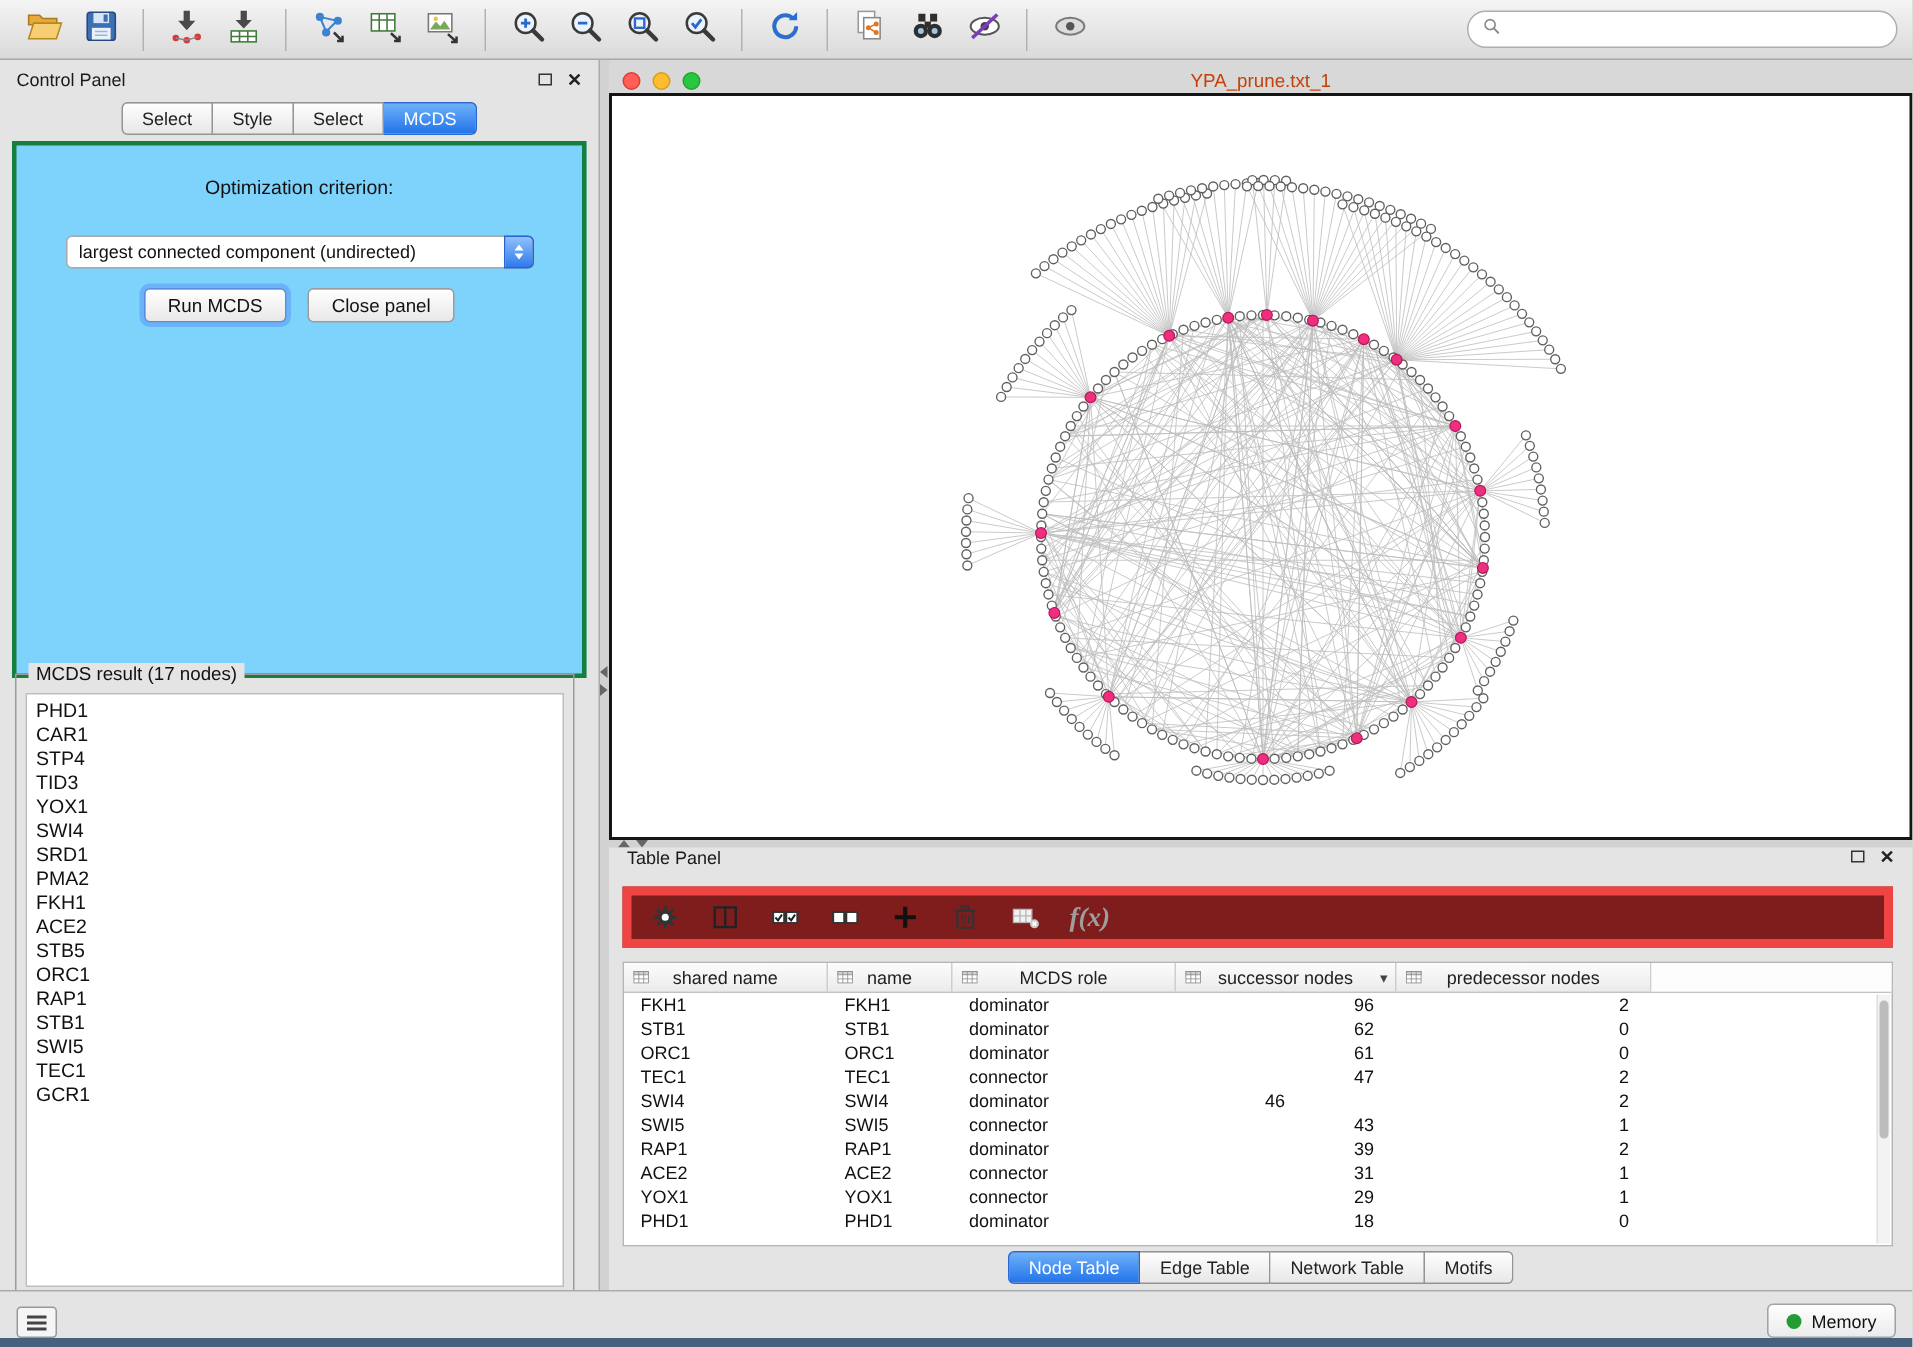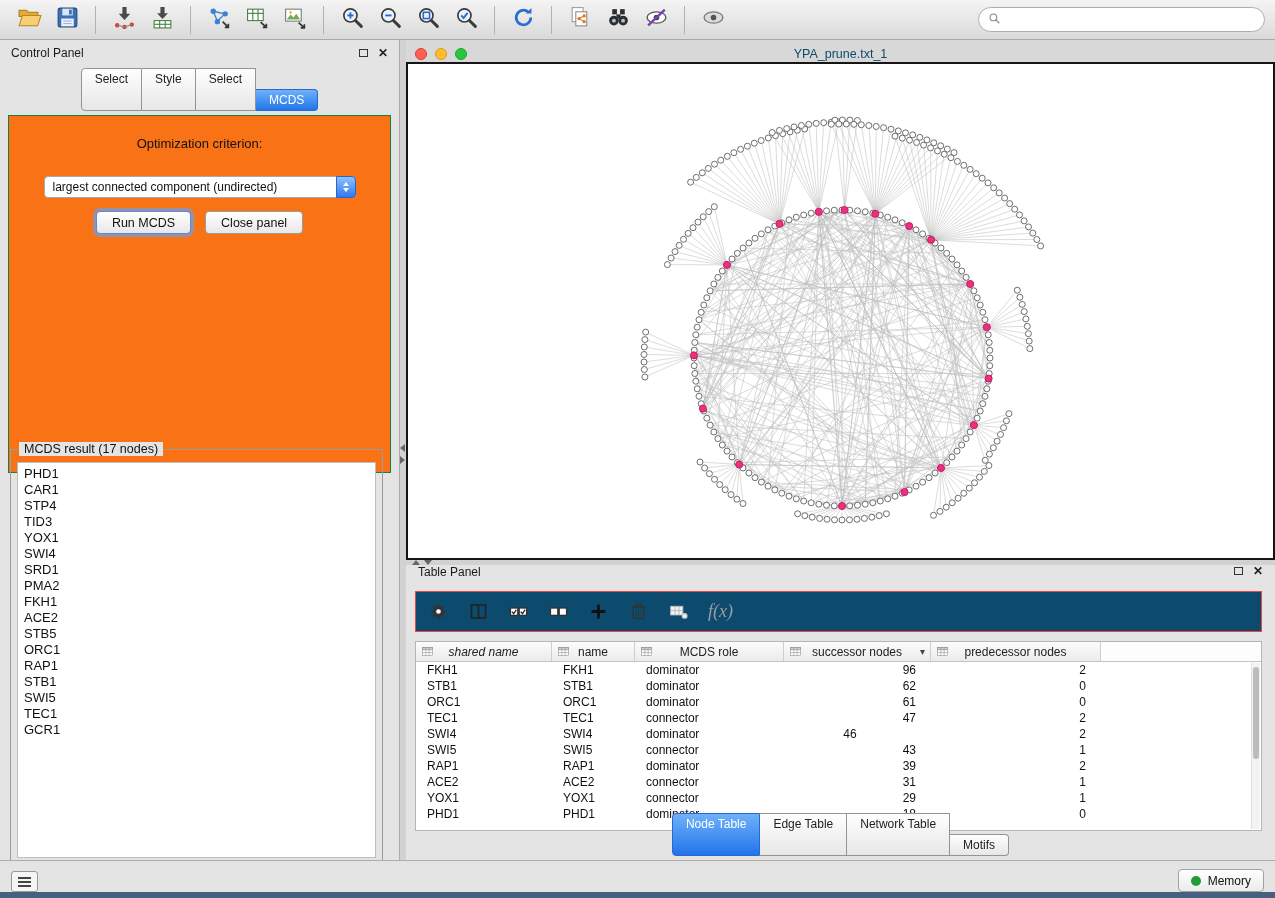--- a/index.html
+++ b/index.html
@@ -22,23 +22,23 @@
   
   .control-panel{position:absolute;left:0;top:40px;width:400px;height:820px;background:#e4e4e4;border-right:1px solid #ababab;}
   .panel-header{height:26px;display:flex;align-items:center;padding:0 11px;font-size:12px;color:#1a1a1a;}
   .ph-right{margin-left:auto;display:flex;align-items:center;gap:10px;}
   .float-ic{width:9px;height:8px;border:1.4px solid #333;display:inline-block;}
   .close-ic{font-size:12px;font-weight:bold;color:#222;line-height:1;}
   .ctl-tabs{display:flex;justify-content:center;margin-top:2px;}
   .seg{font-size:12px;padding:3px 13px;border:1px solid #949494;border-left:none;
     background:linear-gradient(#fefefe,#e7e7e7);color:#222;}
   .seg:first-child{border-left:1px solid #949494;border-radius:4px 0 0 4px;}
-  .seg:last-child{border-radius:0 4px 4px 0;margin-top:21px;}
+  .seg:last-child{border-radius:0 4px 4px 0;}
   .seg.active{background:linear-gradient(#6fb1f9,#2174ea);color:#fff;border-color:#2a66cf;}
-  .mcds-pane{margin:4px 8px 0 8px;height:358px;background:#f97316;border:1px solid #15803d;}
+  .mcds-pane{margin:4px 8px 0 8px;height:358px;background:#7dd3fc;border:3px solid #15803d;}
   .opt-label{text-align:center;padding-top:20px;font-size:13px;color:#111;}
   .dropdown{width:312px;height:22px;margin:25px auto 0 auto;background:#fff;border:1px solid #a9a9a9;border-radius:4px;
     position:relative;display:flex;align-items:center;font-size:12px;color:#111;padding-left:8px;}
   .dd-cap{position:absolute;right:-1px;top:-1px;bottom:-1px;width:20px;border-radius:0 4px 4px 0;
     background:linear-gradient(#8fc1fb,#2f7aee);border:1px solid #2a63c9;
     display:flex;flex-direction:column;align-items:center;justify-content:center;gap:2px;}
   .dd-cap i{display:block;width:0;height:0;border-left:3.5px solid transparent;border-right:3.5px solid transparent;}
   .dd-cap i.up{border-bottom:4.5px solid #fff;}
   .dd-cap i.dn{border-top:4.5px solid #fff;}
   .btn-row{display:flex;justify-content:center;gap:14px;margin-top:13px;}
@@ -56,34 +56,34 @@
   .vsplit .a1{top:404px;border-right:5px solid #666;}
   .vsplit .a2{top:416px;border-left:5px solid #666;}
   .hsplit{position:absolute;left:406px;top:560px;width:869px;height:5px;background:#d2d2d2;}
   .hsplit .b{position:absolute;top:0;width:0;height:0;border-left:4px solid transparent;border-right:4px solid transparent;}
   .hsplit .b1{left:6px;border-bottom:5px solid #666;top:0;}
   .hsplit .b2{left:18px;border-top:5px solid #666;}
 
   
   .net-window{position:absolute;left:406px;top:45px;width:869px;height:515px;}
   .net-titlebar{height:17px;position:relative;display:flex;align-items:center;justify-content:center;
-    font-size:12.5px;color:#0c4a6e;}
+    font-size:12.5px;color:#c2410c;}
   .lights{position:absolute;left:9px;top:3px;display:flex;gap:8px;}
   .light{width:12px;height:12px;border-radius:50%;}
   .light.r{background:#ff5f57;border:1px solid #dd3b33;}
   .light.y{background:#febc2e;border:1px solid #d99c17;}
   .light.g{background:#29c73f;border:1px solid #1da52f;}
   .net-canvas{position:absolute;left:0;right:0;top:17px;bottom:0;background:#fff;border:2px solid #151515;}
   .net-canvas svg{position:absolute;left:0;top:0;width:100%;height:100%;}
 
   
   .table-panel{position:absolute;left:406px;top:565px;width:869px;height:295px;background:#e4e4e4;}
   .tp-header{height:23px;display:flex;align-items:flex-start;padding:0 12px;font-size:12px;color:#1a1a1a;}
-  .tp-toolbar{position:absolute;left:9px;right:13px;top:26px;height:41px;background:#0c4a6e;border:1px solid #ef4444;
-    display:flex;align-items:center;padding:0 12px;gap:19px;}
+  .tp-toolbar{position:absolute;left:9px;right:13px;top:26px;height:41px;background:#7f1d1d;border:6px solid #ef4444;
+    display:flex;align-items:center;padding:0 12px;gap:19px;font-weight:bold;}
   .tp-toolbar .icn svg{width:21px;height:21px;display:block;}
   .fx{font-family:"Liberation Serif",serif;font-style:italic;font-size:18px;color:#9e9e9e;}
   .tp-table{position:absolute;left:9px;right:13px;top:76px;bottom:29px;background:#fff;border:1px solid #b6b6b6;overflow:hidden;}
   .thead{display:flex;height:20px;background:linear-gradient(#fcfcfc,#ebebeb);border-bottom:1px solid #c2c2c2;}
   .th{position:relative;display:flex;align-items:center;justify-content:center;font-size:12px;color:#222;
     border-right:1px solid #cecece;flex:0 0 auto;}
   .th .hic{position:absolute;left:5px;top:3px;}
   .th .hic svg{width:13px;height:13px;display:block;}
   .th .harrow{position:absolute;right:5px;font-size:10px;color:#444;}
   .th.fill{flex:1 1 auto;border-right:none;background:#fdfdfd;}
@@ -1125,21 +1125,21 @@
             <line x1="3" y1="11" x2="17" y2="11" stroke="#b5b5b5"></line>
             <line x1="8" y1="6" x2="8" y2="16" stroke="#b5b5b5"></line>
             <line x1="12.5" y1="6" x2="12.5" y2="16" stroke="#b5b5b5"></line>
             <circle cx="19" cy="17" r="3.4" fill="#c9c9c9"></circle>
             <path d="M17.6 15.6l2.8 2.8m0-2.8l-2.8 2.8" stroke="#fff" stroke-width="1.3"></path>
           </svg></span></span>
       <span class="fx">f(x)</span>
     </div>
   <div class="tp-table">
     <div class="thead">
-        <div class="th" style="width: 136px; font-style: italic;">
+        <div class="th" style="width: 136px;">
           <span class="hic">
             <svg viewBox="0 0 24 24">
               <rect x="3" y="5" width="18" height="14" fill="#fff" stroke="#8a8a8a"></rect>
               <rect x="3" y="5" width="18" height="4" fill="#cfcfcf" stroke="#8a8a8a"></rect>
               <line x1="3" y1="14" x2="21" y2="14" stroke="#8a8a8a"></line>
               <line x1="9" y1="5" x2="9" y2="19" stroke="#8a8a8a"></line>
               <line x1="15" y1="5" x2="15" y2="19" stroke="#8a8a8a"></line>
             </svg>
           </span>
           <span>shared name</span>

